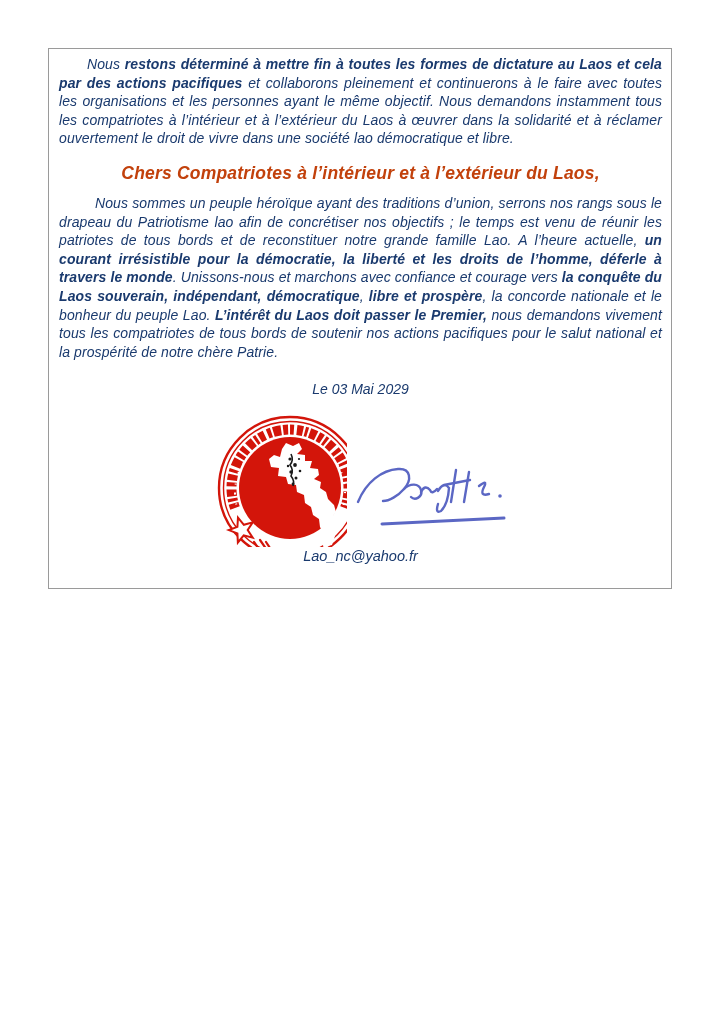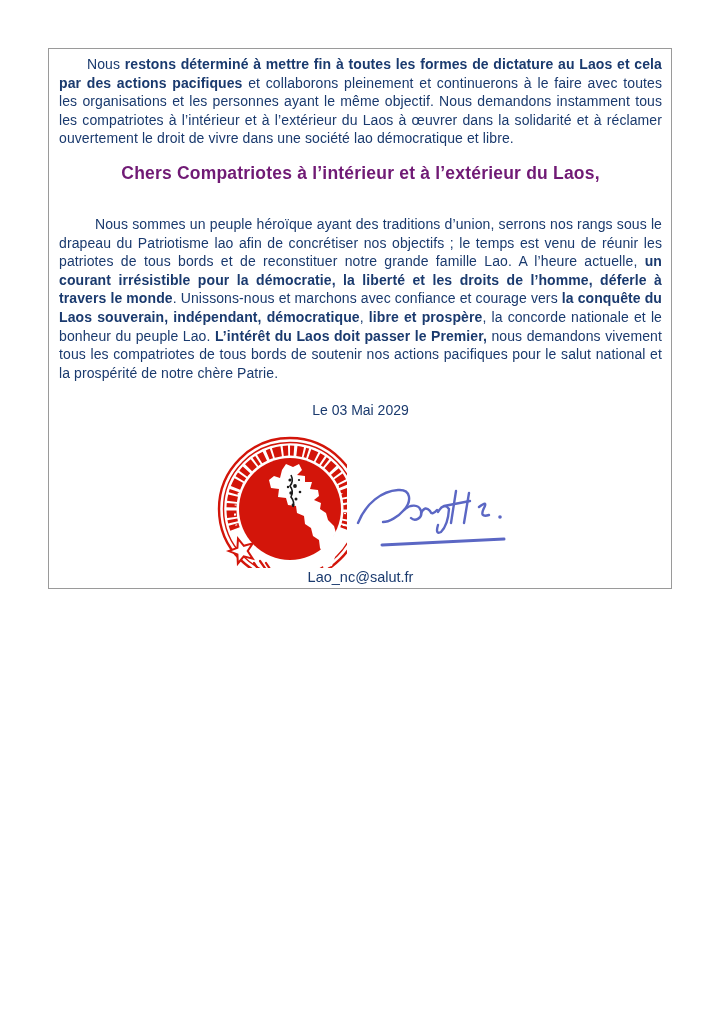--- a/index.html
+++ b/index.html
@@ -1,35 +1,35 @@
 <!DOCTYPE html>
 <html><head>
 <meta charset="utf-8">
 <style>
   html,body{margin:0;padding:0;}
   body{
     width:724px;height:1024px;position:relative;background:#ffffff;
     font-family:"Liberation Sans","DejaVu Sans",sans-serif;
     -webkit-font-smoothing:antialiased;
   }
-  .page{position:absolute;inset:0;background:#ffffff;}
+  .page{position:absolute;inset:0;background:#ffffff;font-style:italic;}
   .doc-box{
     position:absolute;left:48px;top:48px;width:624px;height:541px;
     border:1px solid #9a9a9a;box-sizing:border-box;
     padding:6px 9px 0 10px;background:#ffffff;
   }
   .para{
     margin:0;color:#1a3a6e;font-size:14px;line-height:18.6px;
     text-align:justify;letter-spacing:0.1px;
   }
   .para b{font-weight:bold;}
   .p1{text-indent:28px;}
-  .p2{text-indent:36px;margin-top:31px;}
+  .p2{text-indent:36px;margin-top:10px;}
   .heading{
-    margin:15px 0 8px 0;color:#701a75;font-size:17.5px;font-weight:bold;
+    margin:15px 0 8px 0;color:#c2410c;font-size:17.5px;font-weight:bold;
     text-align:center;letter-spacing:0.2px;
   }
   .dateblock{
     margin-top:19px;text-align:center;color:#1a3a6e;
     font-size:14px;line-height:18.5px;
   }
   .sig-row{position:relative;height:133px;margin-top:15px;}
   .stamp-clip{
     position:absolute;left:157px;top:0;width:131px;height:133px;
     overflow:hidden;
@@ -111,16 +111,16 @@
           <path d="M104,10 L99,42"></path>
           <path d="M92,25 L118,20"></path>
           <path d="M117,12 L112,42"></path>
           <path d="M127,26 Q136,19 132,27 Q127,37 137,34"></path>
           <circle cx="148" cy="36" r="1.8" fill="#5b67c4" stroke="none"></circle>
           <path d="M30,64 L152,58" stroke-width="3"></path>
         </g>
       </svg>
     </div>
 
-    <div class="email">Lao_nc@salut.fr</div>
+    <div class="email">Lao_nc@yahoo.fr</div>
 
   </div>
 </div>
 
 </body></html>

